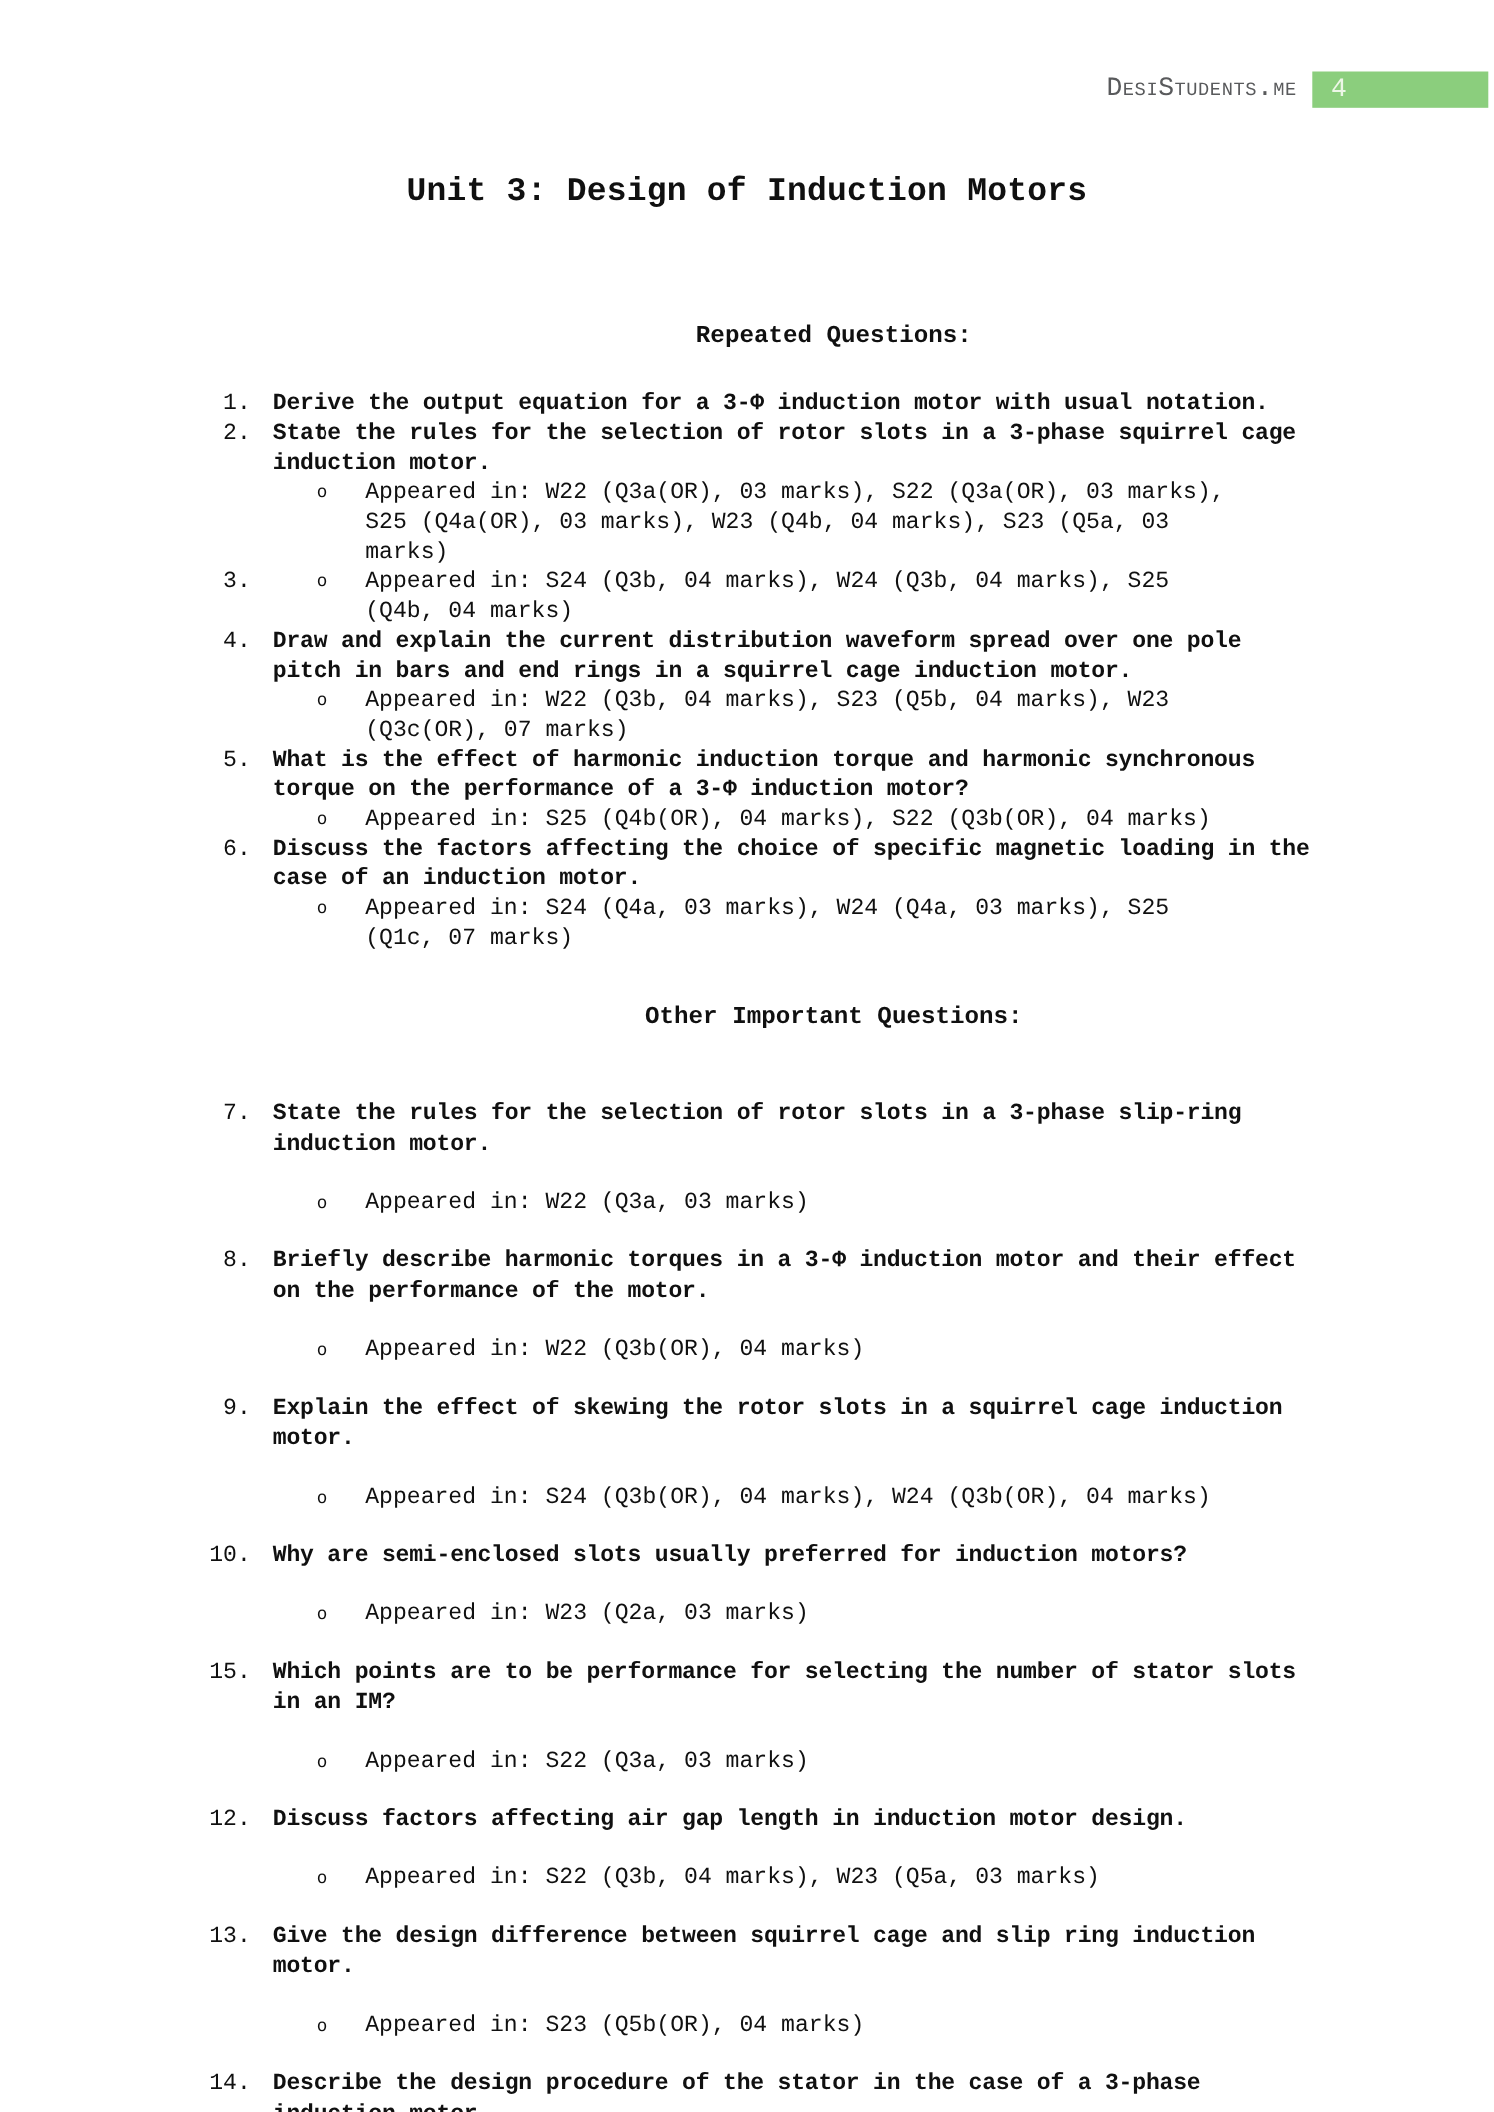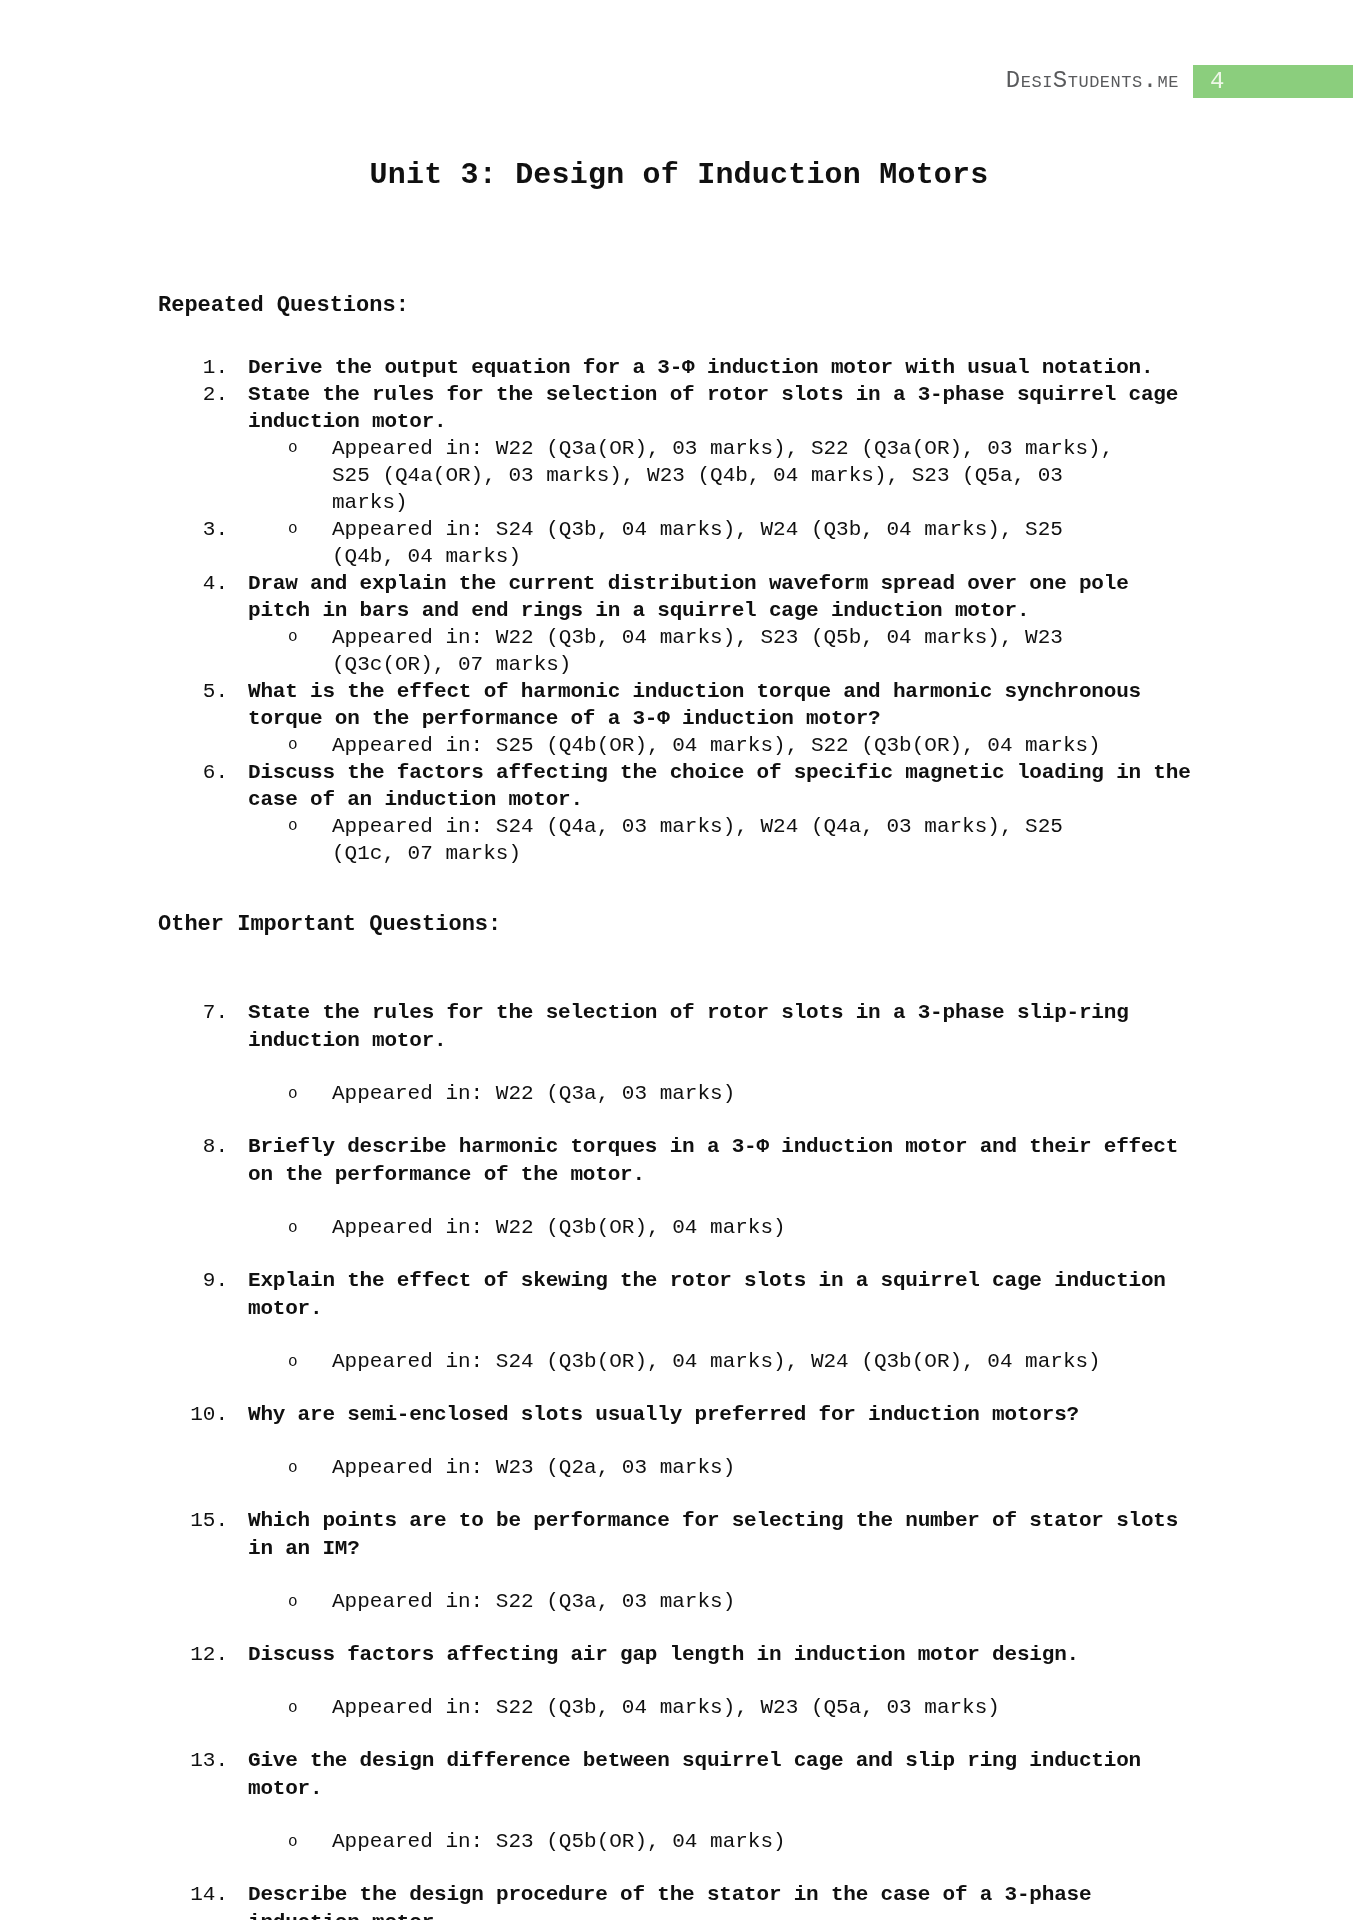--- a/index.html
+++ b/index.html
@@ -46,20 +46,21 @@
     letter-spacing:0.2px;
   }
 
   
   .content { position:absolute; top:0; left:0; width:100%; padding-top:292px; box-sizing:border-box; }
 
   .section-heading {
     font-size:22px; font-weight:bold;
     margin:0 0 0 158px;
     line-height:28px;
+    text-align:center;
   }
   .heading-1 { margin-bottom:34px; }
   .heading-2 { margin-top:44px; margin-bottom:60px; }
 
   .qlist { margin-left:160px; width:1045px; }
 
   .item { position:relative; font-size:21px; line-height:27px; }
   .num {
     position:absolute; left:18px; top:0;
     width:50px; text-align:right;

